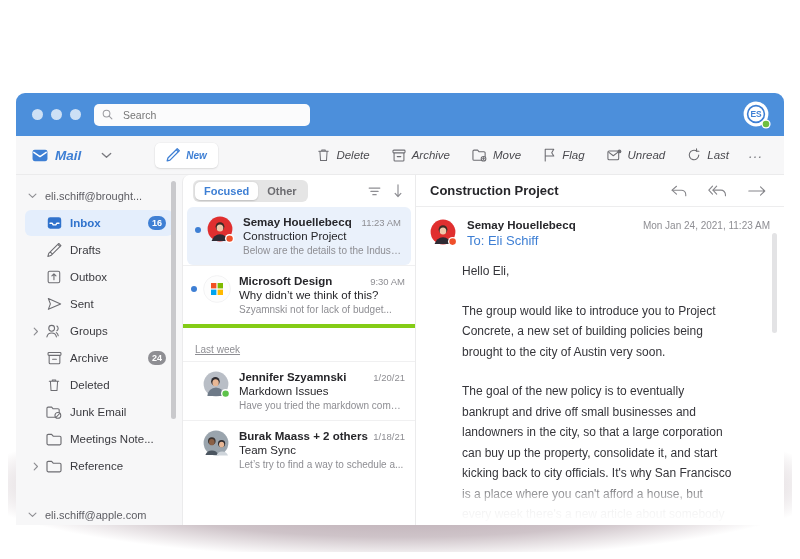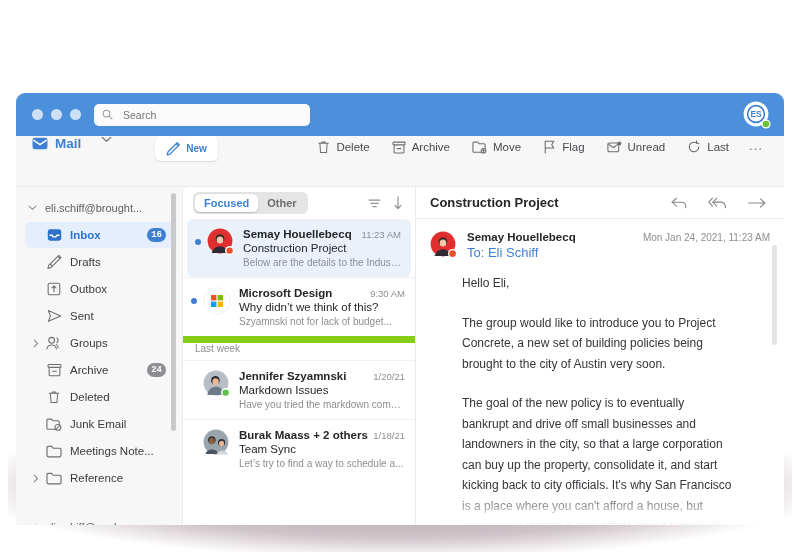--- a/index.html
+++ b/index.html
@@ -48,24 +48,25 @@
     font-family: "Liberation Sans", sans-serif;
     font-size: 10.5px; color: #8b8f95; width: 100%;
   }
   .avatar-tl {
     position: absolute; right: 13px; top: 8px;
     width: 28px; height: 28px;
   }
 
   
   .toolbar {
-    height: 51px; width: 100%;
+    height: 39px; width: 100%;
     background: #f7f7f8;
-    display: flex; align-items: flex-start;
+    display: flex; align-items: center;
     border-bottom: 1px solid #ebebec;
+    font-style: italic;
   }
   .tb-mail { display: flex; align-items: center; gap: 7px; margin-left: 16px; }
   .tb-mail .label { color: #3e7fd4; font-size: 13.5px; font-weight: bold; }
   .chev-down { margin-left: 20px; }
   .new-btn {
     margin-left: 43px;
     display: flex; align-items: center; gap: 6px;
     background: #ffffff; border-radius: 5px;
     height: 25px; padding: 0 11px;
     box-shadow: 0 1px 2px rgba(0,0,0,0.10), 0 0 0 0.5px rgba(0,0,0,0.04);
@@ -104,21 +105,20 @@
     font-size: 11.5px; color: #3a3a3f; margin-left: 5px;
     white-space: nowrap; overflow: hidden;
   }
   .nav-item.sel .label { color: #2f72cc; font-weight: bold; }
   .badge {
     margin-left: auto; margin-right: 7px;
     min-width: 18px; height: 14px; border-radius: 7px;
     font-size: 9px; color: #fff; font-weight: bold;
     display: flex; align-items: center; justify-content: center;
     padding: 0 4px;
-    font-family: Liberation Mono, monospace;
   }
   .badge.blue { background: #3e7fd4; }
   .badge.gray { background: #8e8e93; }
   .acct-gap { height: 22px; }
   .sb-scroll {
     position: absolute; left: 155px; top: 6px;
     width: 5px; height: 238px; border-radius: 3px;
     background: #c9c9cc;
   }
 
@@ -167,22 +167,23 @@
   .msg .subj {
     font-size: 11.5px; color: #26262a; margin-top: 2px;
     white-space: nowrap; overflow: hidden; text-overflow: ellipsis;
   }
   .msg .prev {
     font-size: 10px; color: #8e8e93; margin-top: 3px;
     white-space: nowrap; overflow: hidden; text-overflow: ellipsis;
   }
   .group-label {
     font-size: 10px; color: #8e8e93;
-    padding: 0 0 6px 12px;
-    border-top: 7px solid #84cc16;
+    padding: 16px 0 6px 12px;
+    border-top: 4px solid #84cc16;
+    text-decoration: underline;
   }
 
   
   .readpane {
     position: relative; flex: 1 1 auto; background: #ffffff; overflow: hidden;
     border-top-left-radius: 0;
   }
   .read-head { height: 32px; display: flex; align-items: center; padding: 0 14px; border-bottom: 1px solid #ededee; }
   .read-title { font-size: 13px; font-weight: bold; color: #26262a; }
   .read-head .acts { margin-left: auto; display: flex; align-items: center; gap: 21px; padding-right: 4px; }

